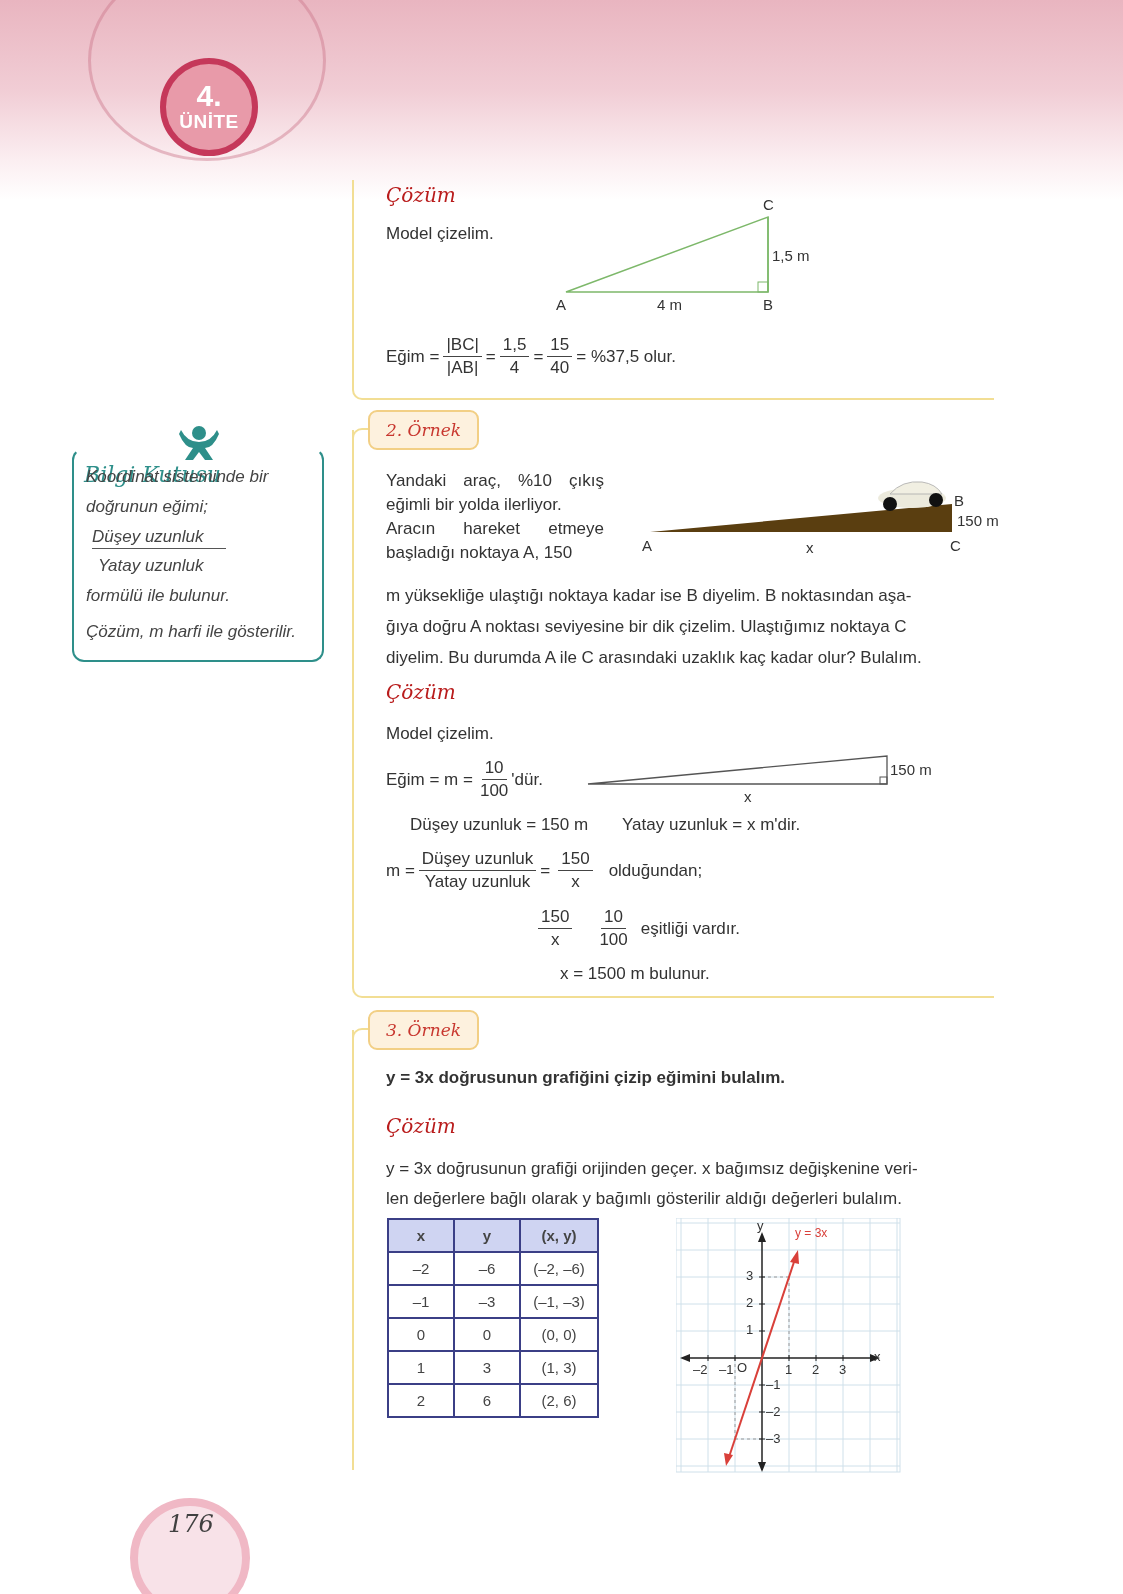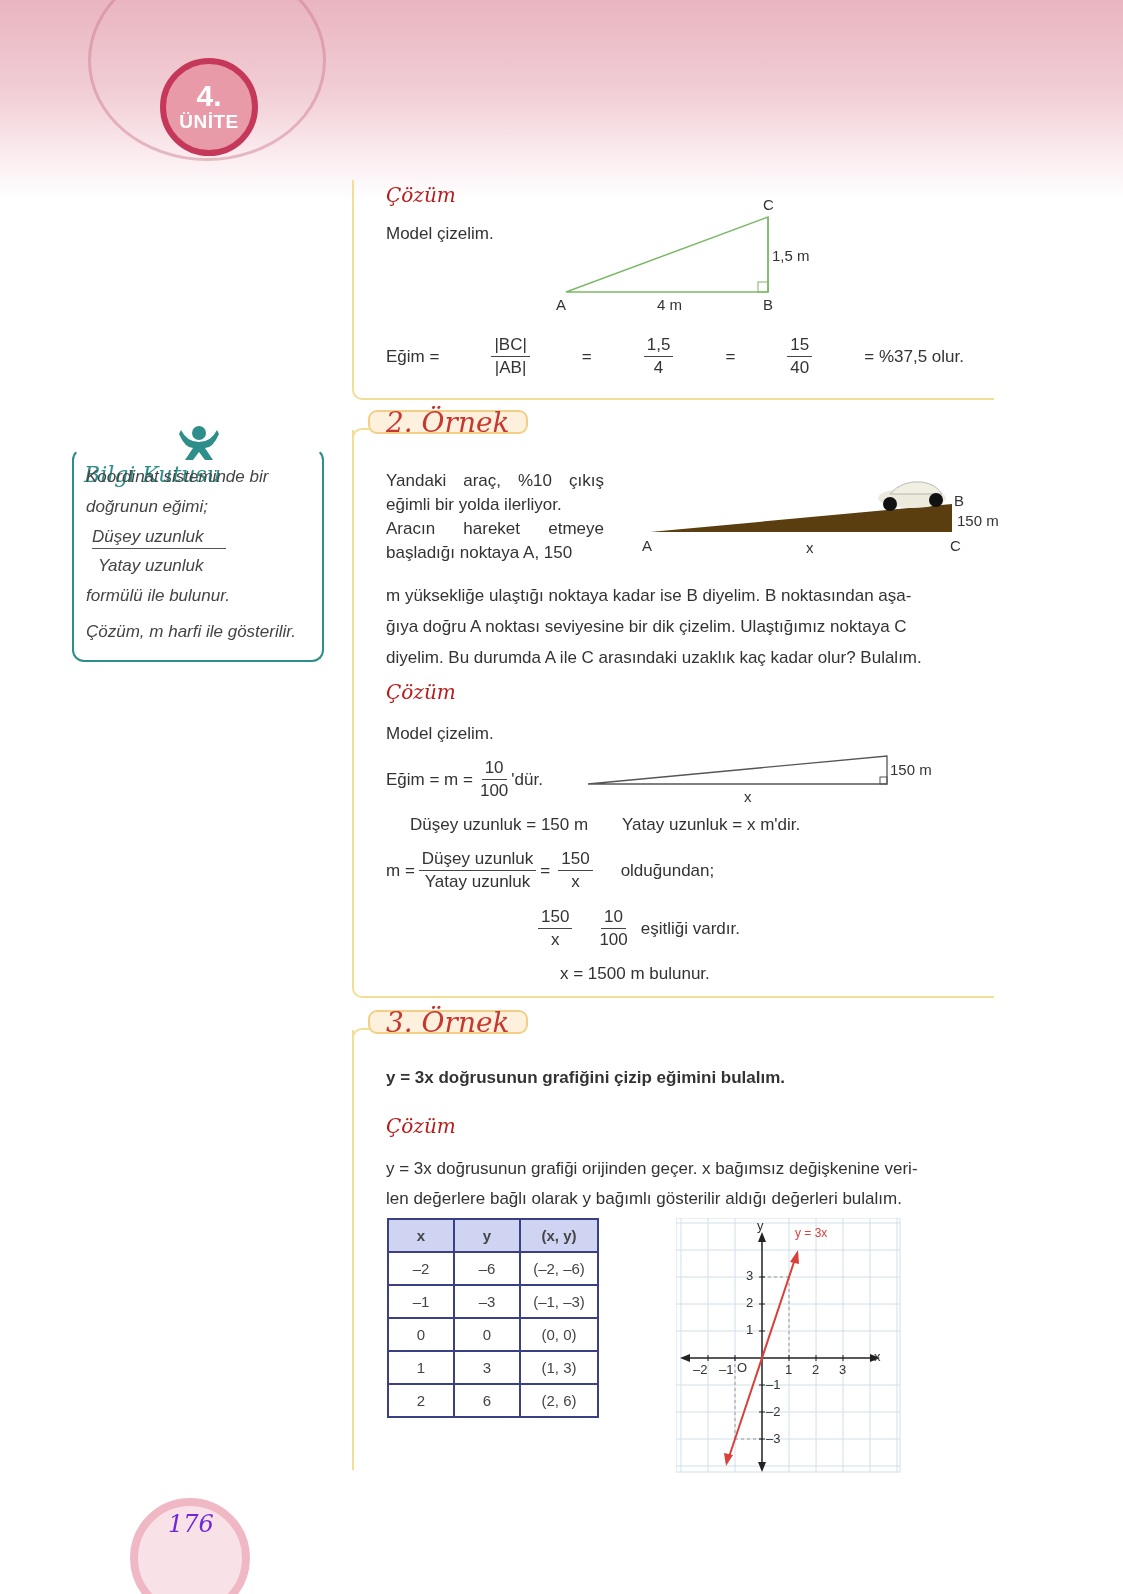--- a/index.html
+++ b/index.html
@@ -31,23 +31,23 @@
     position:absolute; border-left:2px solid #f2de94; border-bottom:2px solid #f2de94;
     border-bottom-left-radius:10px;
   }
   .frame.open { border-bottom:none; border-bottom-left-radius:0; }
   .frame .topcurve {
     position:absolute; left:-2px; top:-2px; width:20px; height:14px;
     border-top:2px solid #f2de94; border-left:2px solid #f2de94; border-top-left-radius:10px;
   }
 
   .example-tab {
-    position:absolute; height:24px; padding:0 16px; box-sizing:border-box;
+    position:absolute; height:40px; padding:0 16px; box-sizing:border-box;
     border:2px solid #f2cf85; border-radius:9px; background:#fdf1de;
-    color:#c8372f; font-size:28px; font-style:italic; font-family:"DejaVu Serif", serif;
+    color:#c8372f; font-size:17px; font-style:italic; font-family:"DejaVu Serif", serif;
     display:flex; align-items:center;
   }
 
   .frac { display:inline-flex; flex-direction:column; align-items:center; vertical-align:middle; margin:0 4px; }
   .frac .n { border-bottom:1.5px solid #444; padding:0 3px; line-height:22px; }
   .frac .d { padding:0 3px; line-height:22px;text-align:right; }
 
   
   .info-box {
     position:absolute; left:72px; top:448px; width:252px; height:214px; box-sizing:border-box;
@@ -65,21 +65,21 @@
     padding:0;
   }
   table.vals th { background:#cfd4f2; font-weight:bold; }
   table.vals td.first, table.vals th.first { width:64px; }
   table.vals td.third, table.vals th.third { width:76px; }
 
   .page-num {
     position:absolute; left:130px; top:1498px; width:120px; height:120px; border-radius:50%;
     background:#f8e2e8; border:8px solid #f0b8c5; box-sizing:border-box;
   }
-  .page-num span { position:absolute; left:30px; top:4px; font-size:24px; font-style:italic; font-family:"DejaVu Serif", serif; color:#6d28d9; }
+  .page-num span { position:absolute; left:30px; top:4px; font-size:24px; font-style:italic; font-family:"DejaVu Serif", serif; color:#404040; }
 </style>
 </head>
 <body>
 
 <div class="header-band"></div>
 <div class="header-ring"></div>
 <div class="unit-badge">
   <span class="num">4.</span>
   <span class="lbl">ÜNİTE</span>
 </div>
@@ -92,21 +92,21 @@
   <polygon points="16,97 218,97 218,22" fill="none" stroke="#7db86a" stroke-width="1.5"></polygon>
   <polyline points="218,97 218,22" stroke="#7db86a" stroke-width="1.5"></polyline>
   <rect x="208" y="87" width="10" height="10" fill="none" stroke="#7db86a" stroke-width="1"></rect>
 </svg>
 <span class="txt" style="position:absolute; left:556px; top:296px; font-size:15px;">A</span>
 <span class="txt" style="position:absolute; left:763px; top:296px; font-size:15px;">B</span>
 <span class="txt" style="position:absolute; left:763px; top:196px; font-size:15px;">C</span>
 <span class="txt" style="position:absolute; left:657px; top:296px; font-size:15px;">4 m</span>
 <span class="txt" style="position:absolute; left:772px; top:247px; font-size:15px;">1,5 m</span>
 
-<div class="txt" style="position:absolute; left:386px; top:334px; display:flex; align-items:center;gap:48px;">
+<div class="txt" style="position:absolute; left:386px; top:334px; display:flex; align-items:center;">
   <span>Eğim =</span>
   <span class="frac">
       <span class="n">|BC|</span>
       <span class="d">|AB|</span>
     </span>
   <span>=</span>
   <span class="frac">
       <span class="n">1,5</span>
       <span class="d">4</span>
     </span>
@@ -190,21 +190,21 @@
   <span>m =</span>
   <span class="frac">
       <span class="n">Düşey uzunluk</span>
       <span class="d">Yatay uzunluk</span>
     </span>
   <span>=</span>
   <span class="frac" style="margin-left:8px;">
       <span class="n">150</span>
       <span class="d">x</span>
     </span>
-  <span style="margin-left:24px;">olduğundan;</span>
+  <span style="margin-left:12px;">olduğundan;</span>
 </div>
 
 <div class="txt" style="position:absolute; left:534px; top:906px; display:flex; align-items:center;">
   <span class="frac">
       <span class="n">150</span>
       <span class="d">x</span>
     </span>
   <span class="frac" style="margin-left:20px;">
       <span class="n">10</span>
       <span class="d">100</span>

